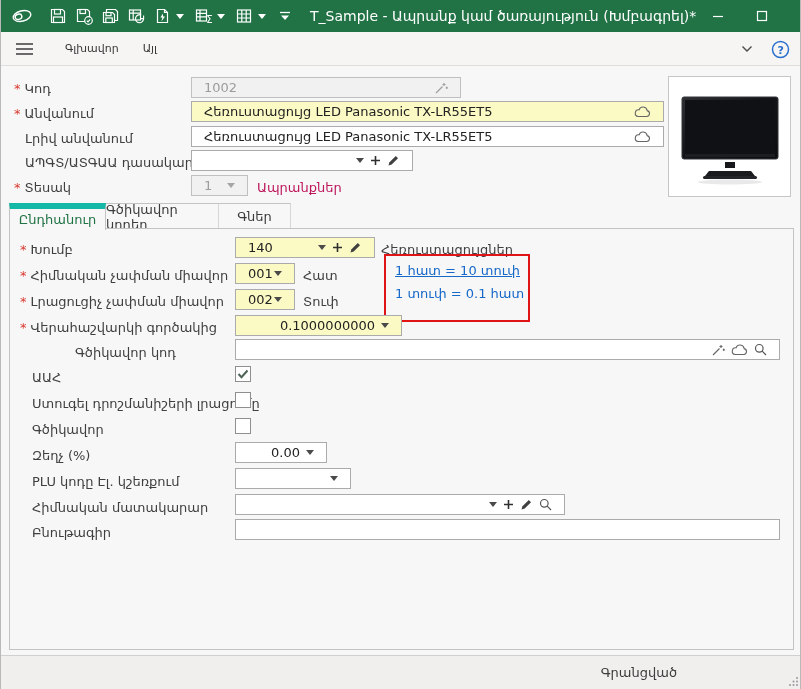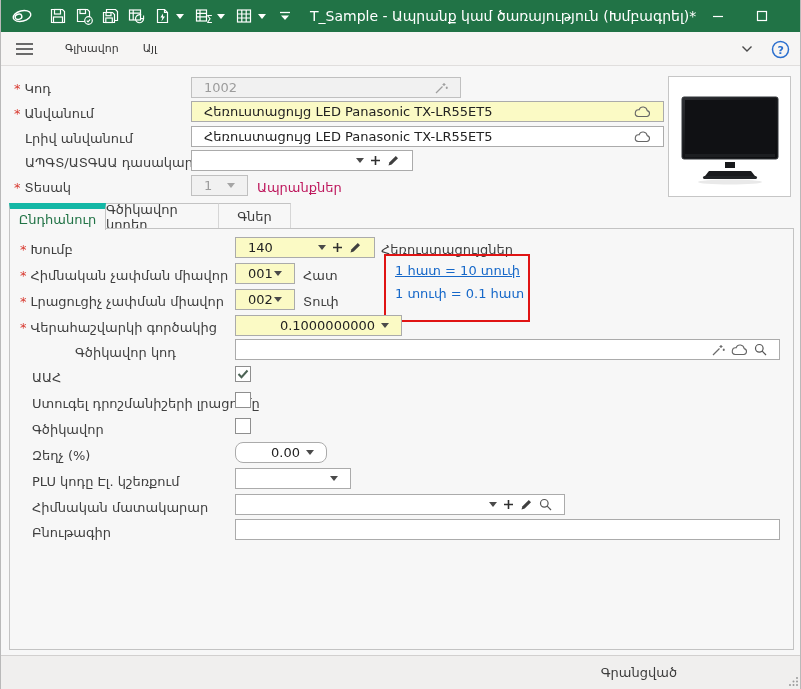--- a/index.html
+++ b/index.html
@@ -364,21 +364,21 @@
     </div>
 
     <span class="label" style="left:22px; top:193px;">
       <span>Գծիկավոր</span></span>
     <div class="checkbox" style="left:225px; top:189px;">
       
     </div>
 
     <span class="label" style="left:22px; top:219px;">
       <span>Զեղչ (%)</span></span>
-    <div class="input" style="left:225px; top:213px; width:92px;border-radius:8px;">
+    <div class="input" style="left:225px; top:213px; width:92px;">
       <span class="right-val">0.00</span>
       <span class="caret"></span>
     </div>
 
     <span class="label" style="left:22px; top:245px;">
       <span>PLU կոդը Էլ. կշեռքում</span></span>
     <div class="input" style="left:225px; top:239px; width:116px;">
       <span></span>
       <span class="icons-right">
           <span class="caret"></span>

